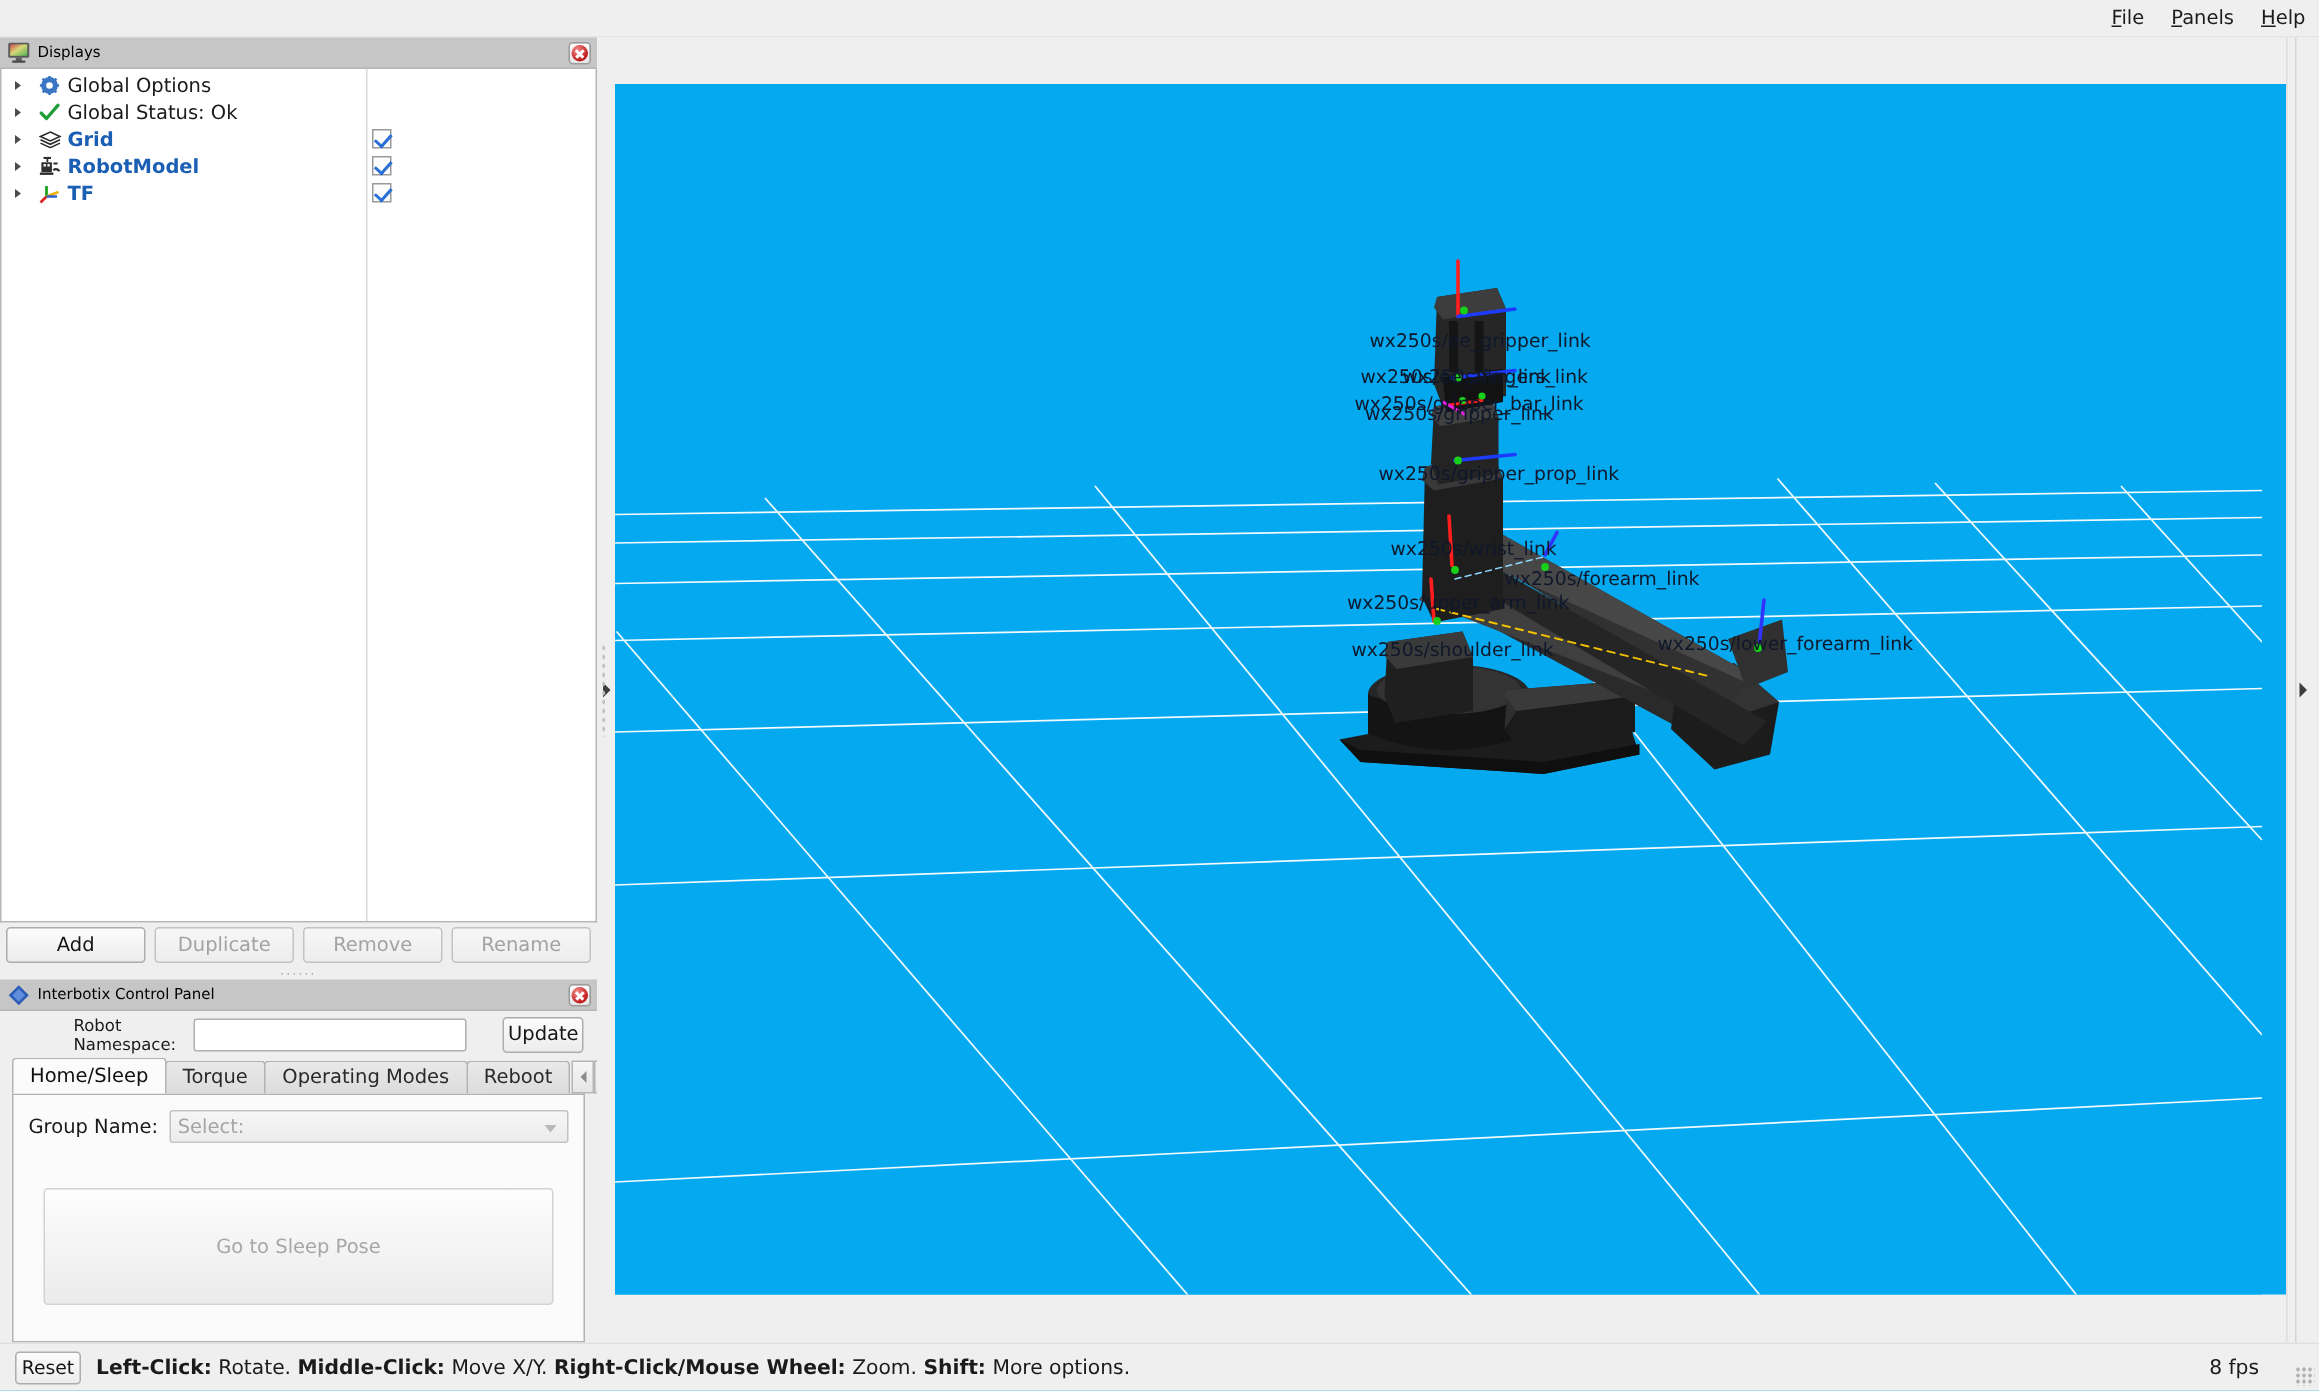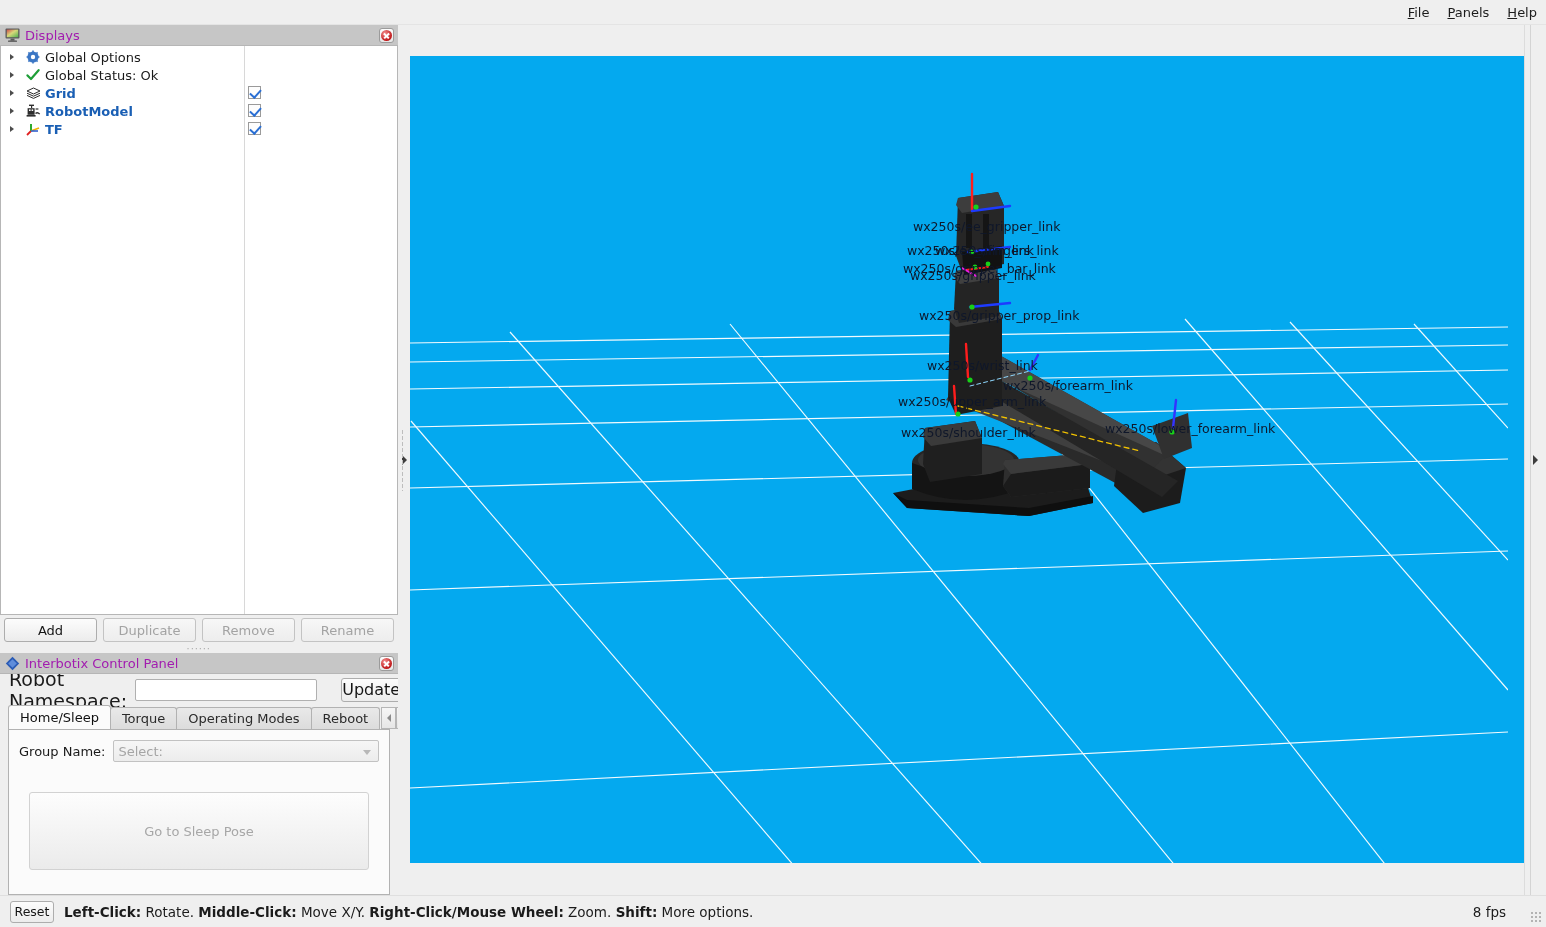--- a/index.html
+++ b/index.html
@@ -19,21 +19,21 @@
   
   .body-split{ flex:1 1 auto; display:flex; min-height:0; }
   .left-col{ width:398px; flex:0 0 398px; display:flex; flex-direction:column;
              background:#efefef; }
 
   
   .dock-title{ height:21px; background:#c6c6c6; display:flex; align-items:center;
                padding:0 3px; position:relative; border-bottom:1px solid #b6b6b6;}
   .dock-title .t-icon{ width:15px; height:15px; margin:0 5px 0 2px; flex:0 0 15px;
                        position:relative; }
-  .dock-title .t-text{ font-size:13px; color:#a21caf; }
+  .dock-title .t-text{ font-size:10px; color:#000000; }
   .dock-close{ position:absolute; right:4px; top:3px; width:15px; height:15px;
                border-radius:3px;
                background:linear-gradient(#fdfdfd,#e6e6e6);
                border:1px solid #9b9b9b; display:flex; align-items:center;
                justify-content:center; cursor:pointer; }
   .dock-close i{ display:block; width:11px; height:11px; border-radius:50%;
                  background:radial-gradient(circle at 35% 30%, #f28b8b, #c0191b 70%);
                  position:relative; }
   .dock-close i:before, .dock-close i:after{
      content:""; position:absolute; left:2px; top:4.5px; width:7px; height:1.6px;
@@ -85,26 +85,26 @@
   .qbtn.disabled{ color:#a3a3a3; background:linear-gradient(#f7f7f7,#ededed);
                   border-color:#c3c3c3; }
   .grip-dots{ height:7px; display:flex; align-items:center; justify-content:center;
               flex:0 0 7px; letter-spacing:1.5px; color:#9b9b9b; font-size:8px;
               line-height:7px; }
 
   
   .ibx{ flex:0 0 auto; display:flex; flex-direction:column; }
   .ibx-body{ background:#efefef; padding:0; }
   .ns-row{ height:31px; display:flex; align-items:center; padding:0 9px; gap:8px; }
-  .ns-label{ font-size:19px; }
+  .ns-label{ font-size:11px;margin-left:40px; }
   .ns-input{ flex:1 1 auto; height:22px; border:1px solid #b0b0b0; background:#fff;
              border-radius:2px; padding:0 5px; font-size:13px; font-family:inherit;
              color:#111; }
   .ns-btn{ width:76px; height:24px; border:1px solid #adadad; border-radius:3px;
-           background:linear-gradient(#fcfcfc,#ececec); font-size:16px;
+           background:linear-gradient(#fcfcfc,#ececec); font-size:13px;
            cursor:pointer; font-family:inherit; color:#151515;margin-left:16px; }
 
   .tabwrap{ margin:0 8px; }
   .tabbar{ display:flex; align-items:flex-end; height:24px; position:relative; }
   .tab{ height:22px; padding:0 11px; display:flex; align-items:center;
         font-size:13px; border:1px solid #b2b2b2; border-bottom:none;
         background:linear-gradient(#e9e9e9,#dcdcdc); color:#2a2a2a;
         border-radius:3px 3px 0 0; margin-right:-1px; cursor:pointer;
         white-space:nowrap; }
   .tab.active{ background:#fbfbfb; height:24px; color:#101010;

